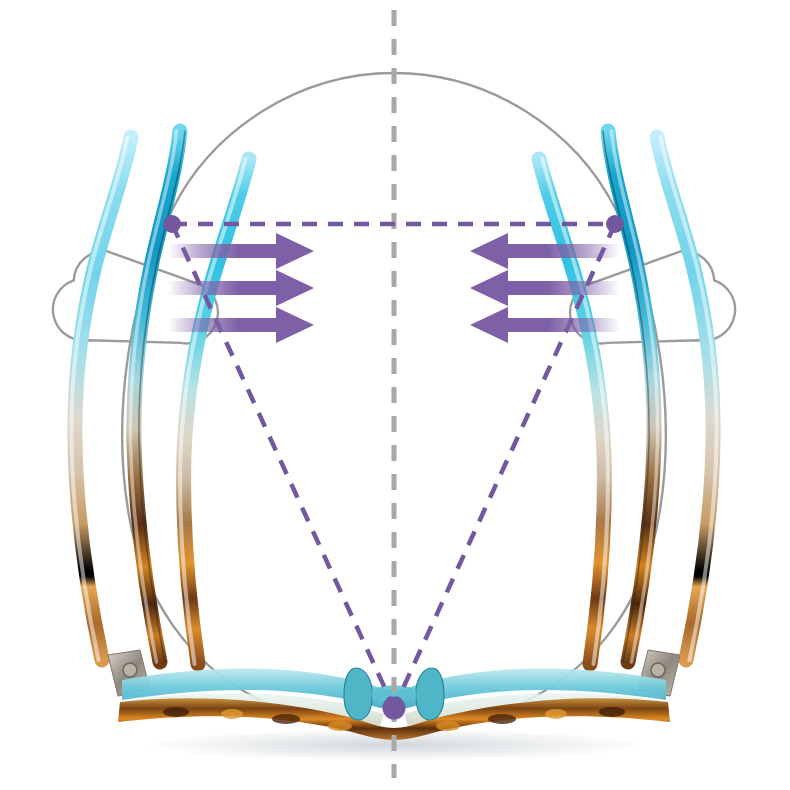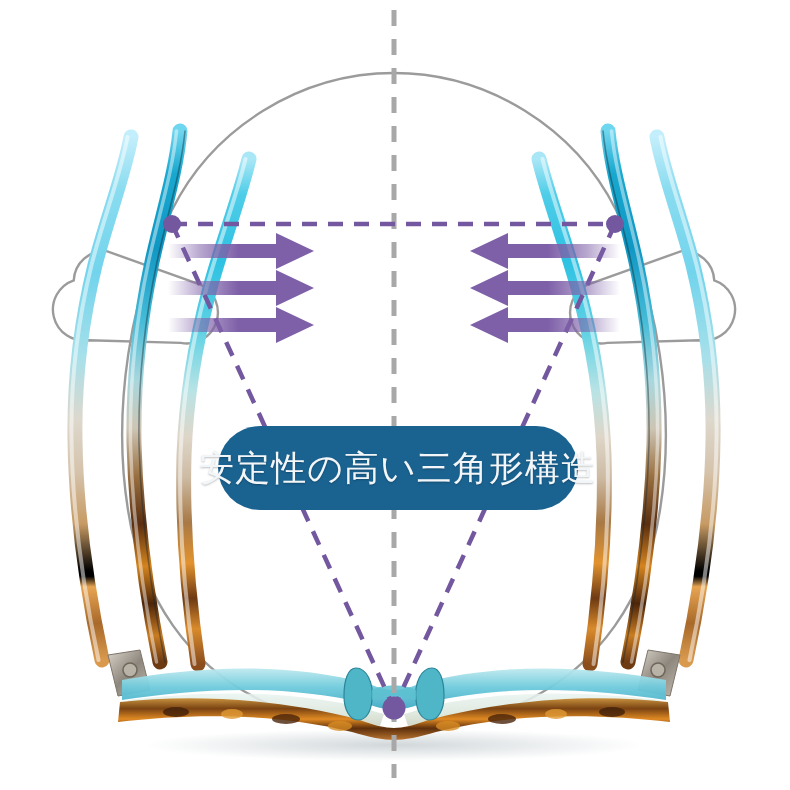--- a/index.html
+++ b/index.html
@@ -310,19 +310,14 @@
       <path d="M 168 318 L 276 318 L 276 307 L 314 325 L 276 343 L 276 332 L 168 332 Z" fill="url(#arrowFadeR)"></path>
     </g>
 
     <g>
       <path d="M 620 244 L 508 244 L 508 233 L 470 251 L 508 269 L 508 258 L 620 258 Z" fill="url(#arrowFadeL)"></path>
       <path d="M 620 281 L 508 281 L 508 270 L 470 288 L 508 306 L 508 295 L 620 295 Z" fill="url(#arrowFadeL)"></path>
       <path d="M 620 318 L 508 318 L 508 307 L 470 325 L 508 343 L 508 332 L 620 332 Z" fill="url(#arrowFadeL)"></path>
     </g>
   </svg>
 
-  <div class="callout-wrap" style="left: 218px; top: 426px; width: 360px; height: 84px;">
-    <div class="callout-pill" style="background:#1a6391">
-      <span class="callout-label" style="color:#f2f6f8">安定性の高い三角形構造</span>
-    </div>
-  </div>
 
 </div>
 
 </body></html>

